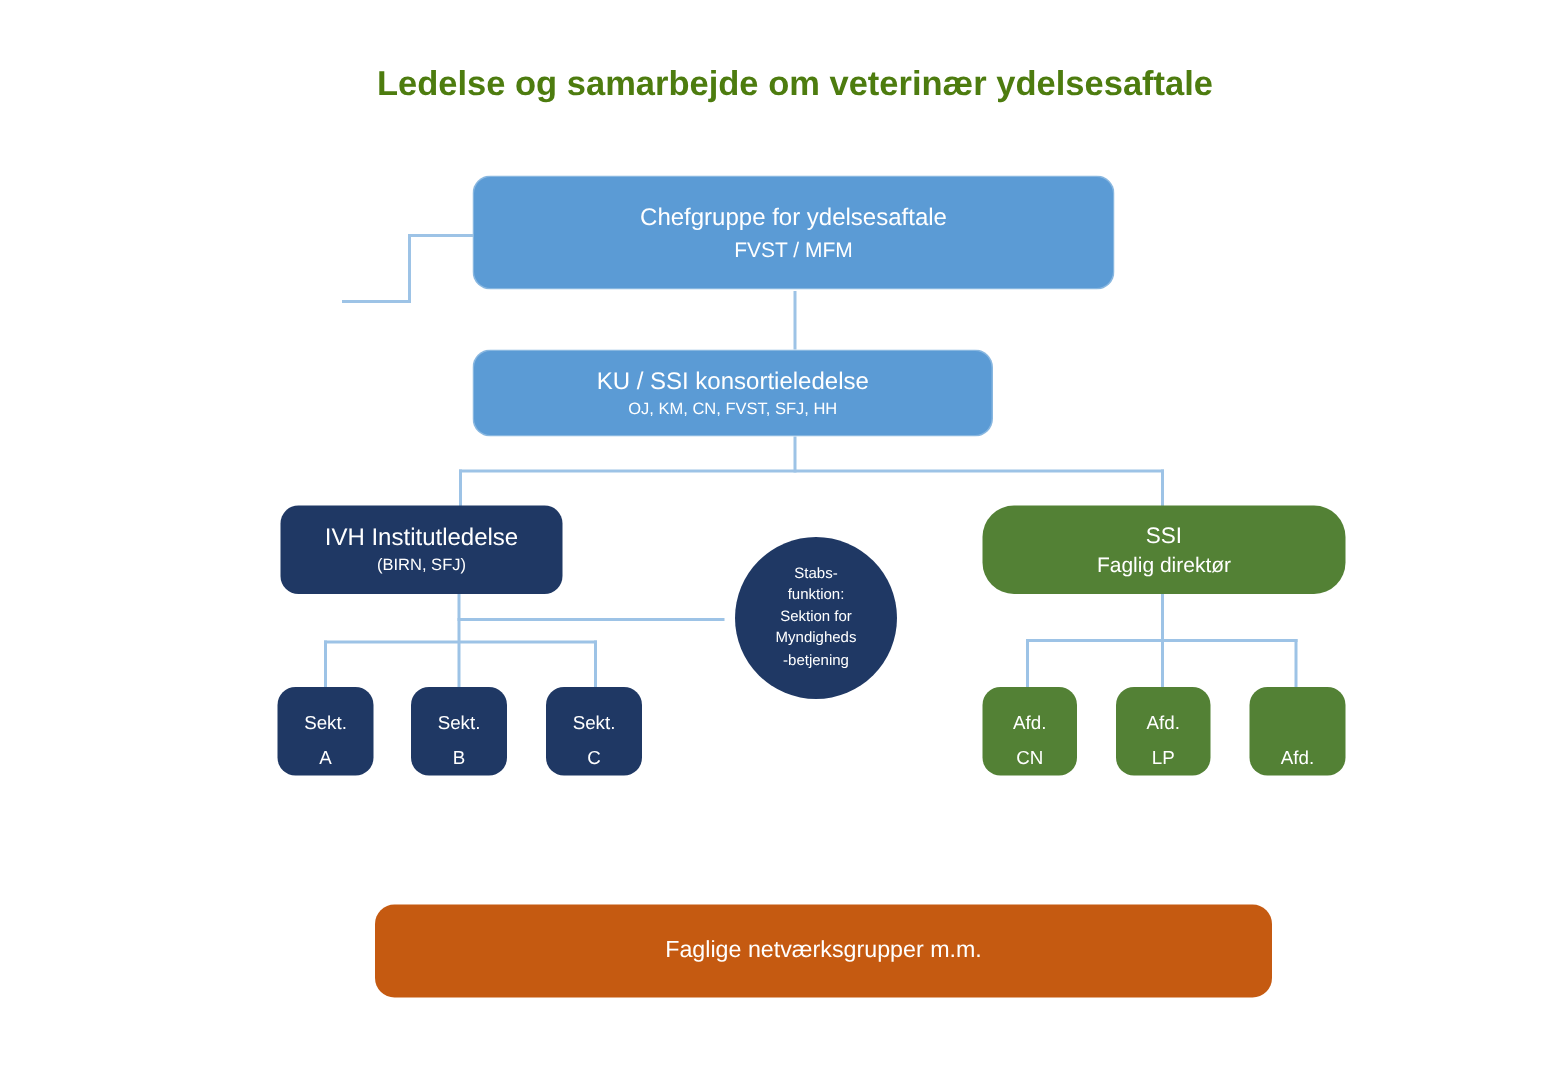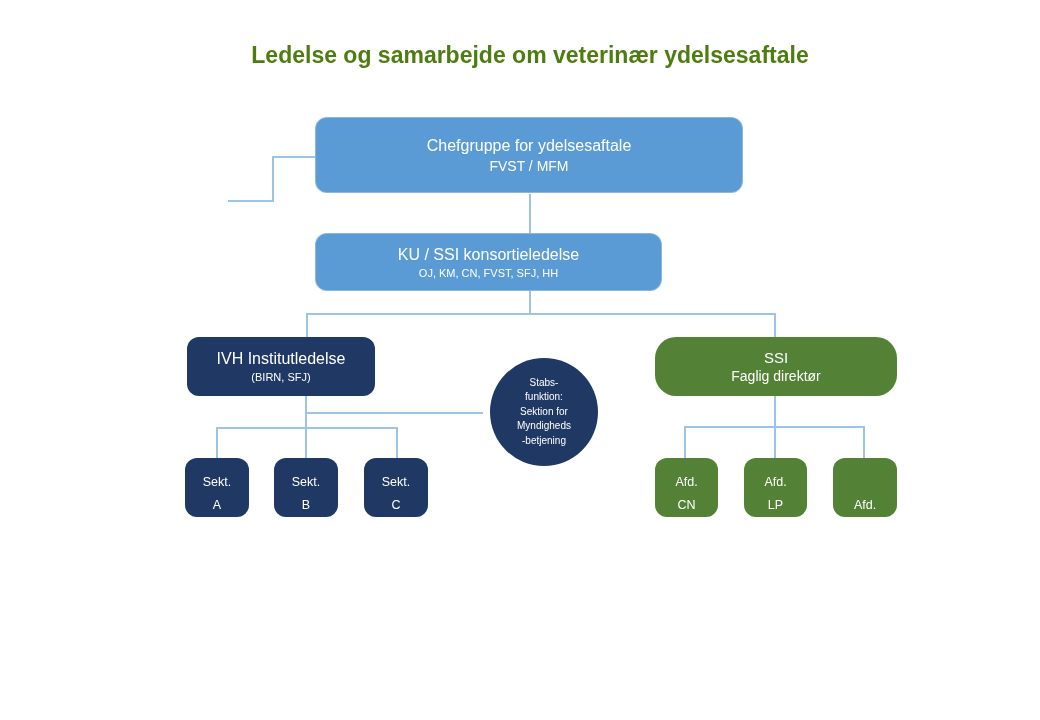--- a/index.html
+++ b/index.html
@@ -112,14 +112,17 @@
     <span>CN</span>
   </div>
   <div class="node green smallbox" style="left:744px; top:458px; width:63px; height:59px;">
     <span>Afd.</span>
     <span>LP</span>
   </div>
   <div class="node green smallbox" style="left:833px; top:458px; width:64px; height:59px;">
     <span>Afd.</span>
   </div>
 
+  <div class="node orange" style="left:250px; top:603px; width:598px; height:62px; border-radius:13px;">
+    <span class="bigbar-label">Faglige netværksgrupper m.m.</span>
+  </div>
 
 </div>
 
 </body></html>

